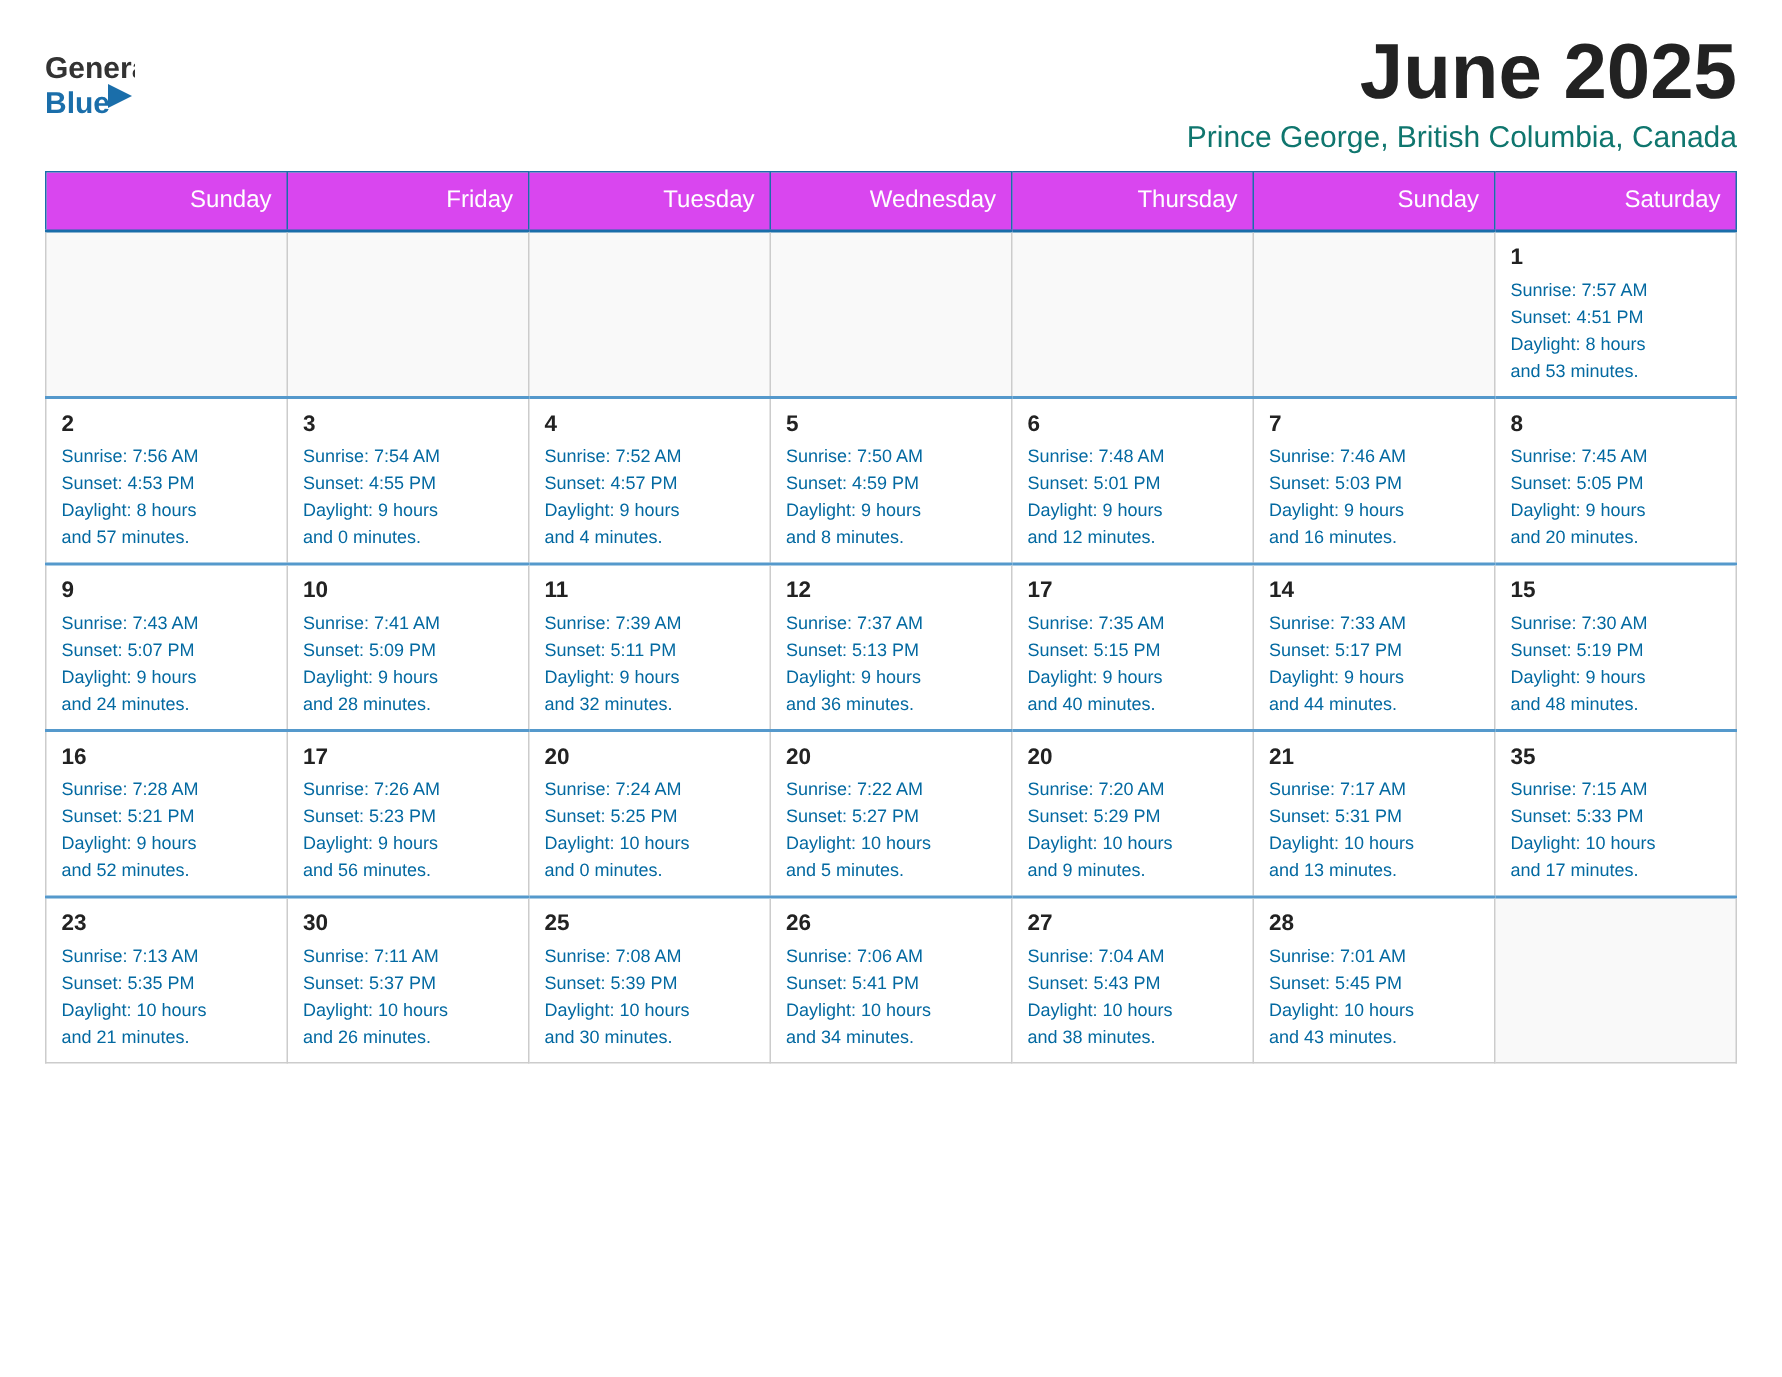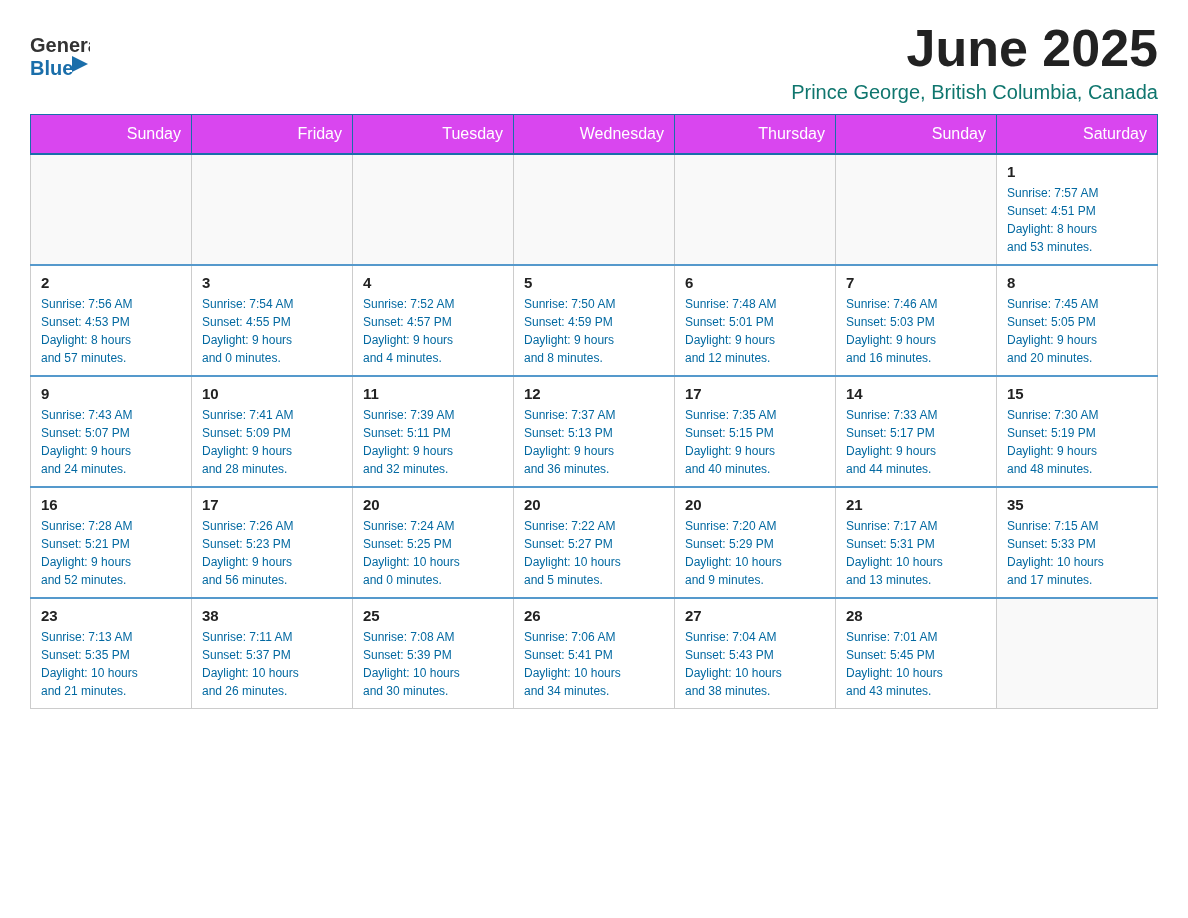--- a/index.html
+++ b/index.html
@@ -212,21 +212,21 @@
           <div class="day-num">35</div>
           <div class="day-info">Sunrise: 7:15 AM<br>Sunset: 5:33 PM<br>Daylight: 10 hours<br>and 17 minutes.</div>
         </td>
       </tr>
       <tr>
         <td>
           <div class="day-num">23</div>
           <div class="day-info">Sunrise: 7:13 AM<br>Sunset: 5:35 PM<br>Daylight: 10 hours<br>and 21 minutes.</div>
         </td>
         <td>
-          <div class="day-num">38</div>
+          <div class="day-num">30</div>
           <div class="day-info">Sunrise: 7:11 AM<br>Sunset: 5:37 PM<br>Daylight: 10 hours<br>and 26 minutes.</div>
         </td>
         <td>
           <div class="day-num">25</div>
           <div class="day-info">Sunrise: 7:08 AM<br>Sunset: 5:39 PM<br>Daylight: 10 hours<br>and 30 minutes.</div>
         </td>
         <td>
           <div class="day-num">26</div>
           <div class="day-info">Sunrise: 7:06 AM<br>Sunset: 5:41 PM<br>Daylight: 10 hours<br>and 34 minutes.</div>
         </td>

